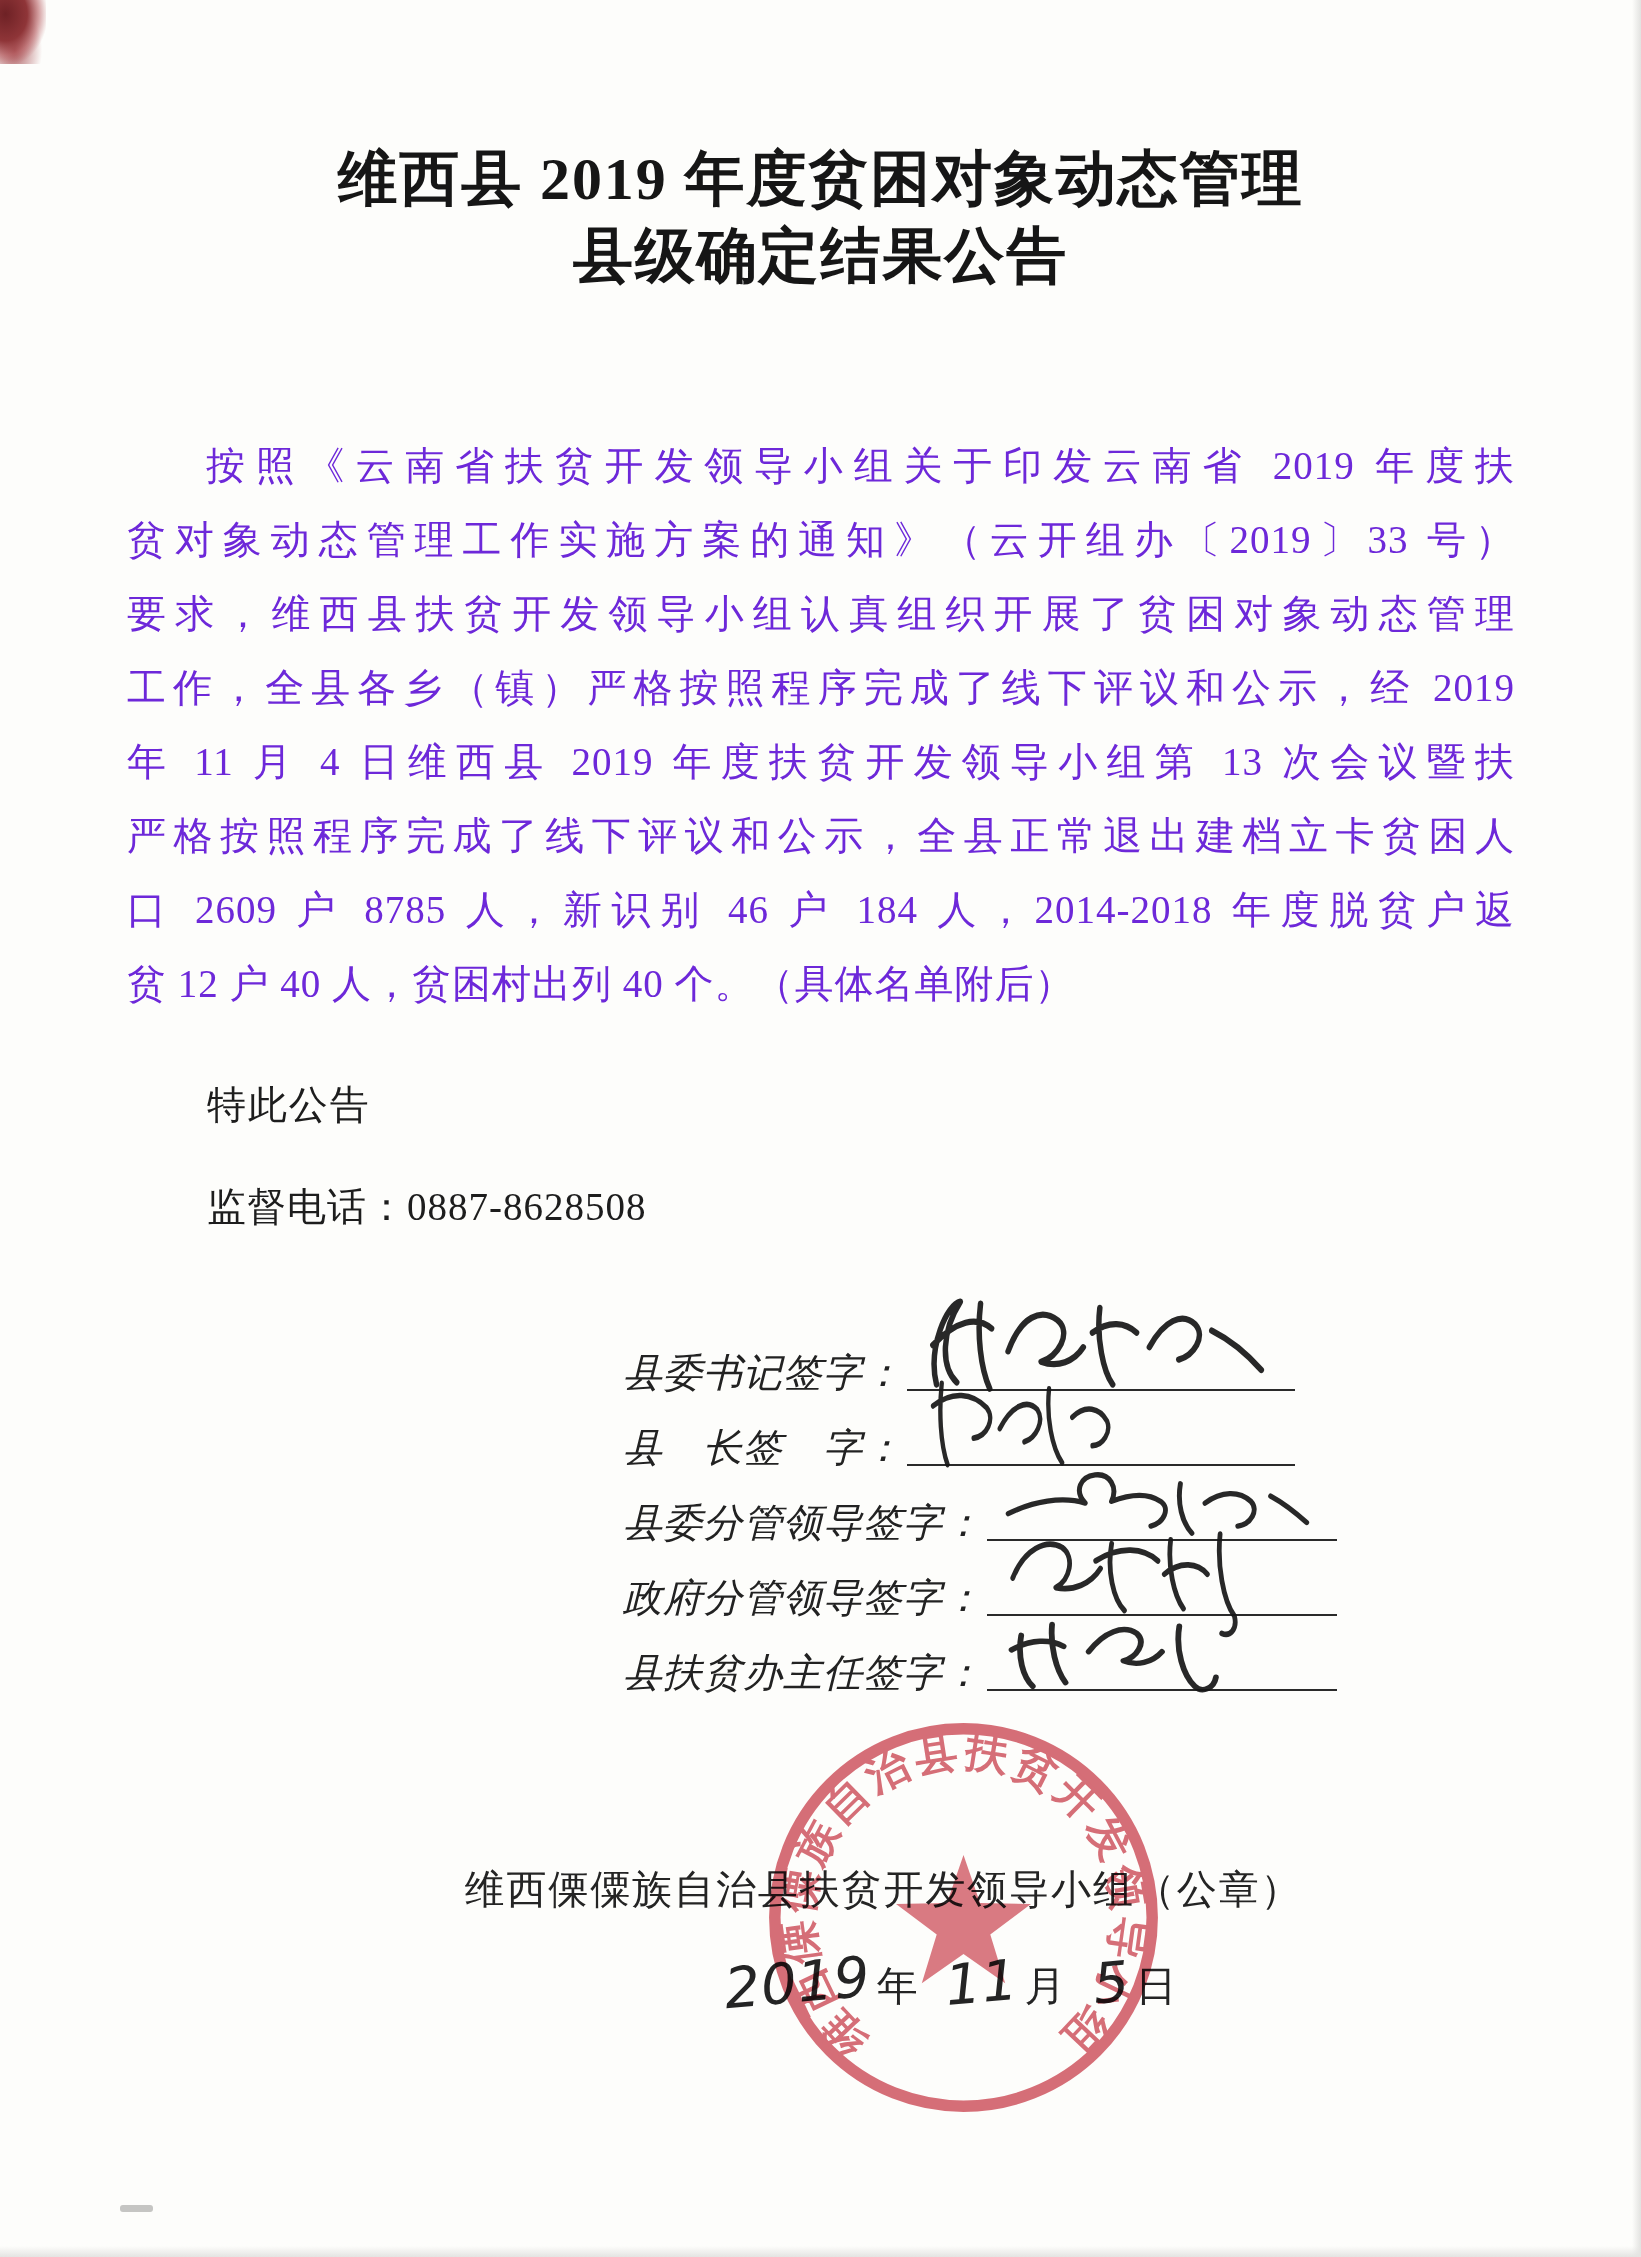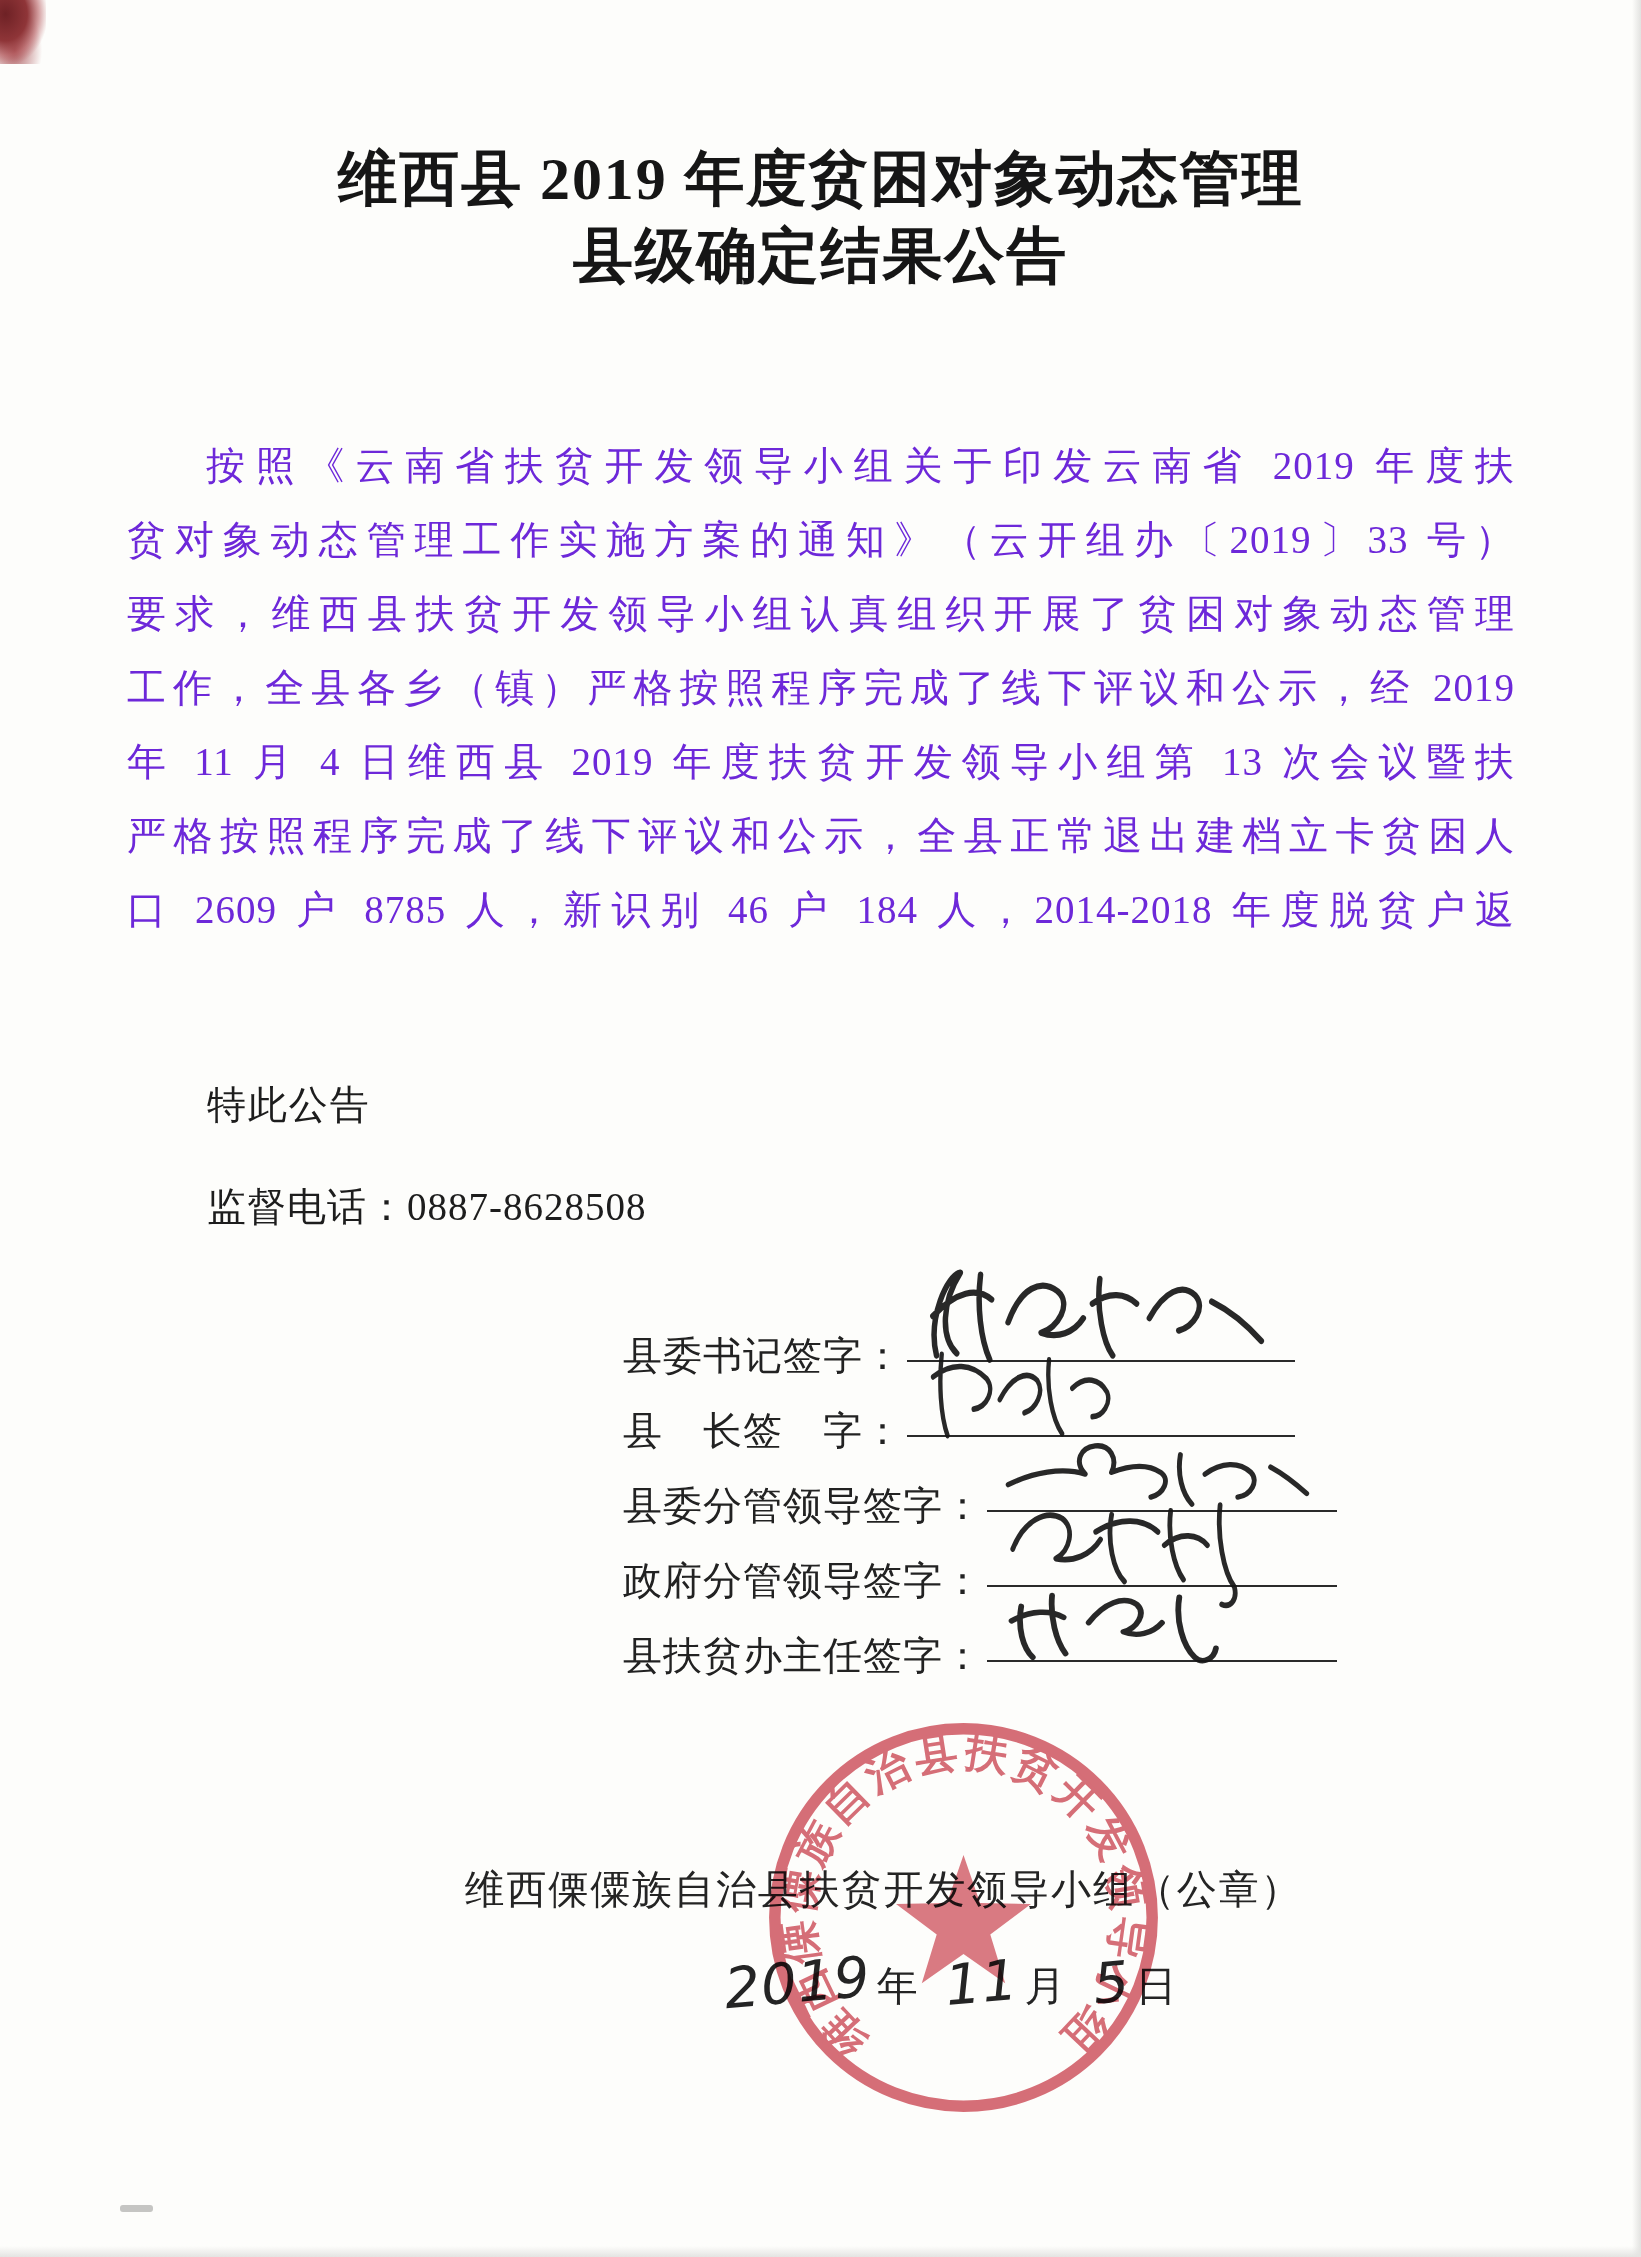--- a/index.html
+++ b/index.html
@@ -32,21 +32,21 @@
     font-size:39px;line-height:74px;letter-spacing:1px;color:#6d28d9;
   }
   .para .line{text-align:justify;text-align-last:justify;white-space:nowrap;}
   .para .line.first{text-indent:79px;}
   .para .line.last{text-align-last:left;white-space:normal;}
 
   .closing{position:absolute;top:1078px;left:207px;font-size:39px;letter-spacing:1.9px;}
   .phone{position:absolute;top:1180px;left:207px;font-size:39px;letter-spacing:1px;}
 
   .sig-block{position:absolute;top:1319px;left:623px;}
-  .sig-row{display:flex;align-items:center;height:75px;}
+  .sig-row{display:flex;align-items:flex-end;height:75px;font-style:italic;}
   .sig-label{font-size:39px;line-height:1.05;letter-spacing:1px;white-space:pre;color:#222;}
   .sig-line{
     position:relative;border-bottom:2.9px solid #2a2a2a;
     height:11.6px;margin-left:3.9px;margin-bottom:2.9px;
   }
   .sig-line.w1{width:388px;}
   .sig-line.w2{width:350px;}
   .scribble{position:absolute;left:13.5px;bottom:-9.7px;overflow:visible;}
   .scribble path{fill:none;stroke:#161616;stroke-width:6;stroke-linecap:round;stroke-linejoin:round;opacity:.92;}
 
@@ -88,20 +88,21 @@
   </div>
 
   <div class="para">
     <div class="line first">按照《云南省扶贫开发领导小组关于印发云南省 2019 年度扶</div>
     <div class="line">贫对象动态管理工作实施方案的通知》（云开组办〔2019〕33 号）</div>
     <div class="line">要求，维西县扶贫开发领导小组认真组织开展了贫困对象动态管理</div>
     <div class="line">工作，全县各乡（镇）严格按照程序完成了线下评议和公示，经 2019</div>
     <div class="line">年 11 月 4 日维西县 2019 年度扶贫开发领导小组第 13 次会议暨扶</div>
     <div class="line">严格按照程序完成了线下评议和公示，全县正常退出建档立卡贫困人</div>
     <div class="line">口 2609 户 8785 人，新识别 46 户 184 人，2014-2018 年度脱贫户返</div>
+    <div class="line last">贫 12 户 40 人，贫困村出列 40 个。（具体名单附后）</div>
   </div>
 
   <div class="closing">特此公告</div>
   <div class="phone">监督电话：0887-8628508</div>
 
   <div class="sig-block">
 
     <div class="sig-row">
       <span class="sig-label">县委书记签字：</span>
       <span class="sig-line w1">

